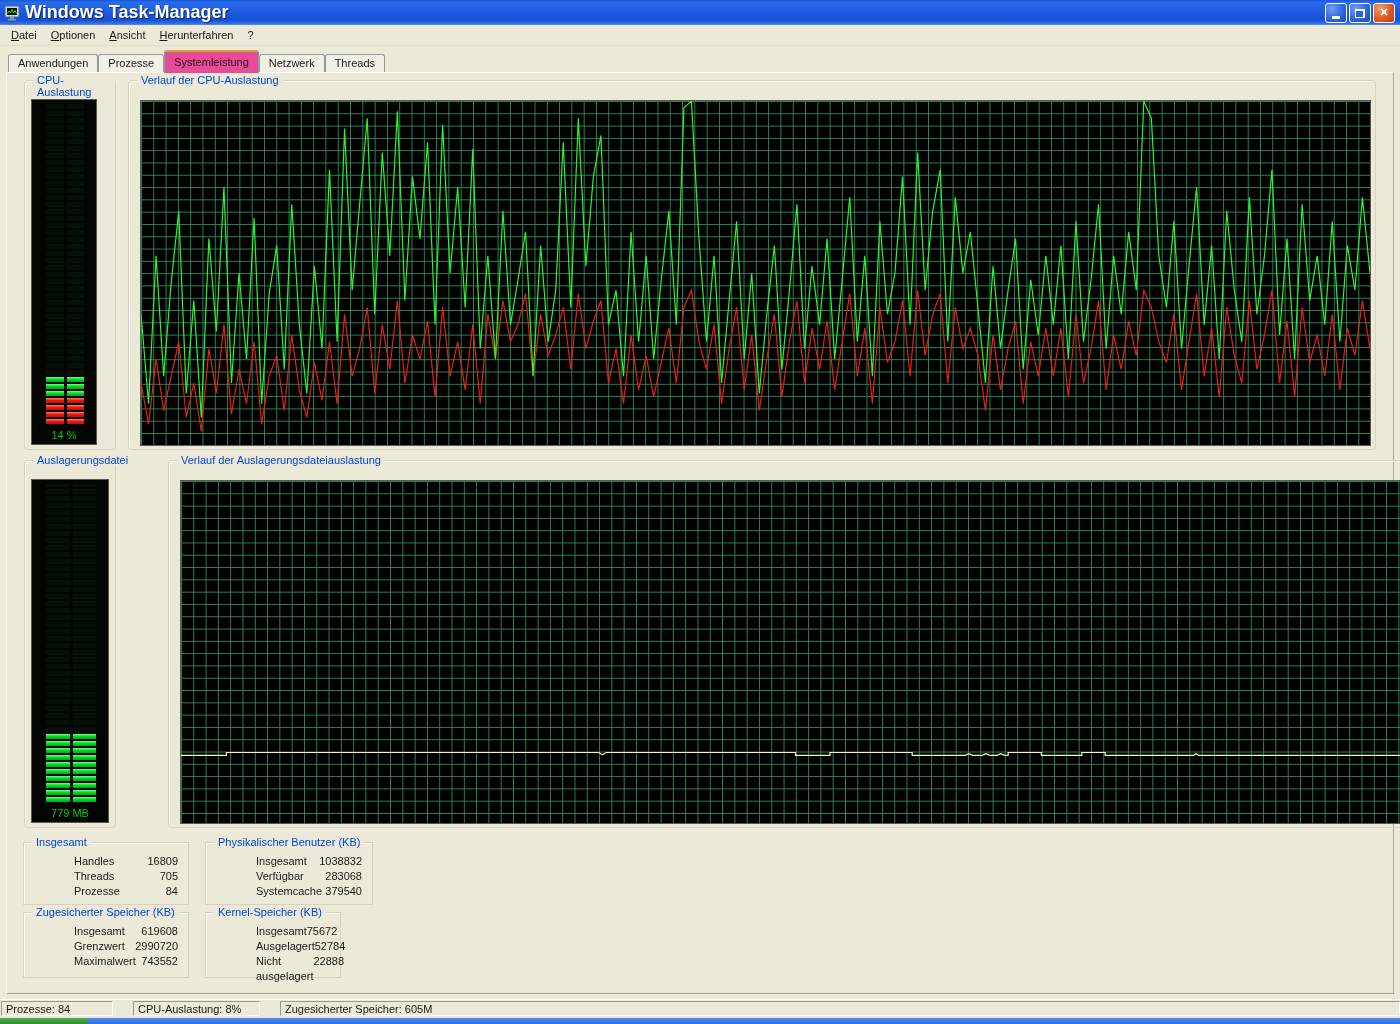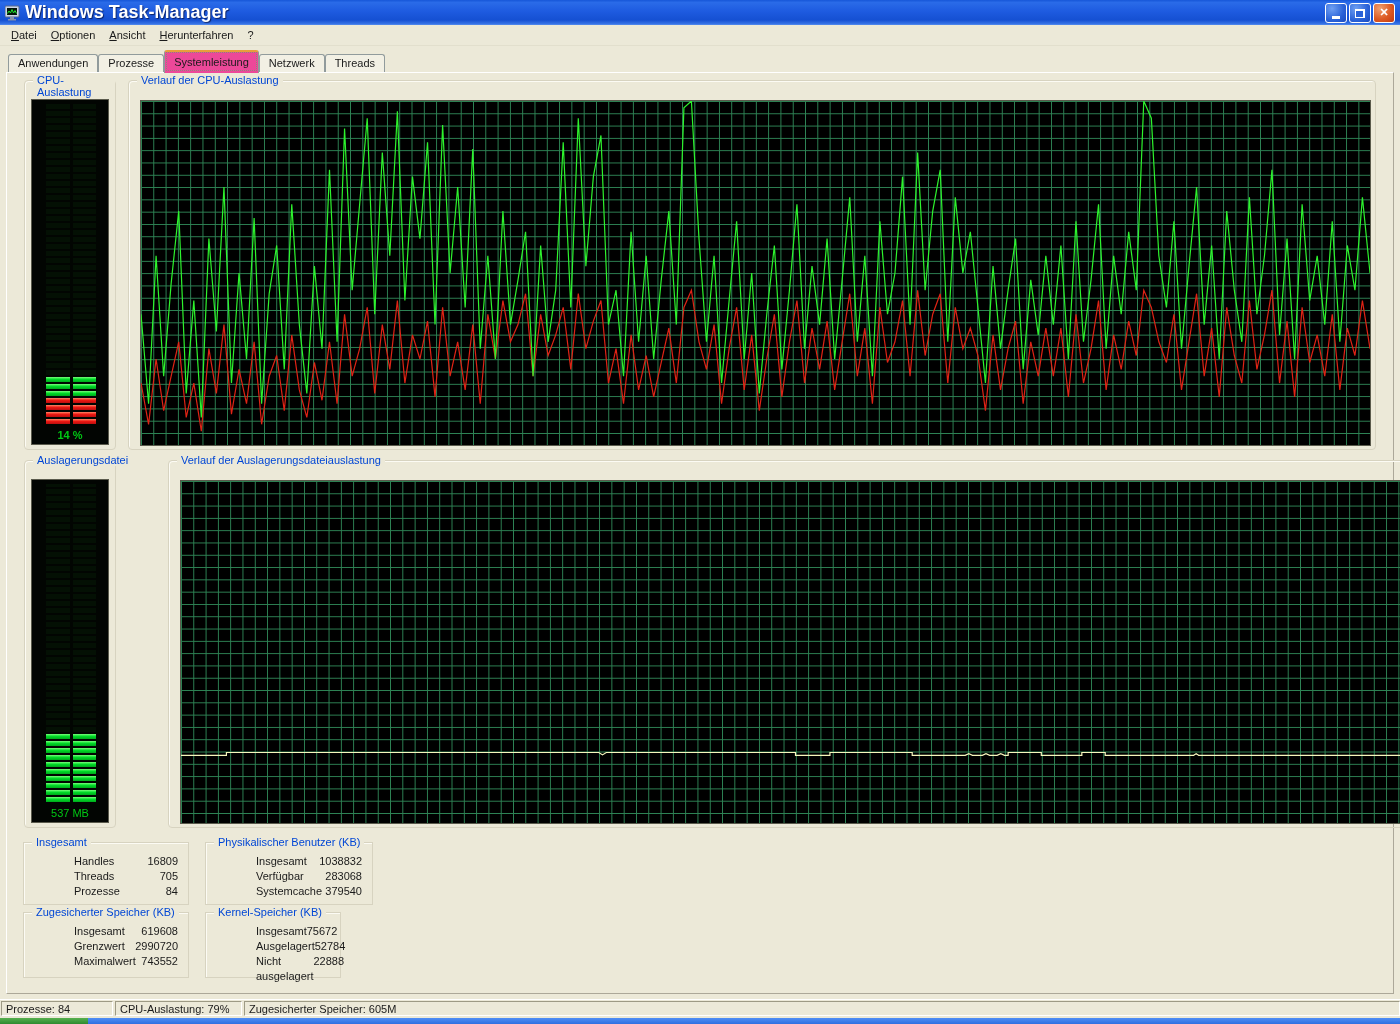--- a/index.html
+++ b/index.html
@@ -64,21 +64,21 @@
   .chart svg { position:absolute; left:0; top:0; width:100%; height:100%; }
 
   
   .statbox { position:absolute; border:1px solid #d7d3c0; border-radius:0; box-shadow:inset 1px 1px 0 #fcfbf4; }
   .statbox .gb-label { position:absolute; left:8px; top:-7px; background:#ece9d8; padding:0 4px; color:#0046d5; }
   .stat-rows { position:absolute; left:10px; right:10px; top:11px; }
   .stat-row { display:flex; justify-content:space-between; height:15px; line-height:15px;margin-left:40px; }
 
   
   .statusbar { position:absolute; left:0; top:999px; width:1400px; height:18px; background:#ece9d8;
-    display:flex; gap:2px; padding:1px 0 1px 1px; border-top:1px solid #fff; }
+    display:flex; gap:20px; padding:1px 0 1px 1px; border-top:1px solid #fff; }
   .status-panel { border:1px solid; border-color:#9d9a84 #ffffff #ffffff #9d9a84; padding:1px 4px; line-height:13px; }
   .sp1 { width:112px; } .sp2 { width:127px; } .sp3 { flex:1; }
 
   
   .taskbar { position:absolute; left:0; top:1018px; width:1400px; height:6px;
     background:linear-gradient(180deg,#4f8ef5,#2f6fe0); }
   .startbtn { position:absolute; left:0; top:0; width:88px; height:6px;
     background:linear-gradient(180deg,#57b04f,#2e8a30); }
 </style>
 </head>
@@ -115,21 +115,21 @@
       <div class="tab">Prozesse</div>
       <div class="tab active">Systemleistung</div>
       <div class="tab">Netzwerk</div>
       <div class="tab">Threads</div>
     </div>
 
   <div class="page"></div>
 
   <div class="groupbox" style="left:24px;top:80px;width:92px;height:370px;">
     <span class="gb-label">CPU-Auslastung</span>
-    <div class="gauge-panel" style="left:6px;top:18px;width:78px;height:346px;font-weight:bold;">
+    <div class="gauge-panel" style="left:6px;top:18px;width:66px;height:346px;">
       <div class="gauge-rows" id="cpu-gauge-rows">
           <div class="led-row">
             <div class="led-cell led-red"></div>
             <div class="led-cell led-red"></div>
           </div>
           <div class="led-row">
             <div class="led-cell led-red"></div>
             <div class="led-cell led-red"></div>
           </div>
           <div class="led-row">
@@ -505,21 +505,21 @@
           </div>
           <div class="led-row">
             <div class="led-cell led-off"></div>
             <div class="led-cell led-off"></div>
           </div>
           <div class="led-row">
             <div class="led-cell led-off"></div>
             <div class="led-cell led-off"></div>
           </div>
         </div>
-      <div class="gauge-value">537 MB</div>
+      <div class="gauge-value">779 MB</div>
     </div>
   </div>
 
   <div class="groupbox" style="left:128px;top:460px;width:1248px;height:368px;margin-left:40px;">
     <span class="gb-label">Verlauf der Auslagerungsdateiauslastung</span>
     <div class="chart" style="left:11px;top:19px;width:1231px;height:344px;">
       <svg id="pf-chart-svg" viewBox="0 0 1231 344" preserveAspectRatio="none">
           <polyline points="0.0,275.9 45.5,275.9 45.5,273.1 418.5,273.1 422.2,275.5 425.9,273.1 615.5,273.1 615.5,275.9 650.0,275.9 650.0,273.1 732.4,273.1 732.4,275.9 785.4,275.9 789.1,274.2 792.8,275.9 802.6,275.9 806.3,274.2 810.0,275.9 817.4,275.9 821.1,274.2 824.8,275.9 828.5,275.9 828.5,273.1 861.7,273.1 861.7,275.9 902.3,275.9 902.3,273.1 925.7,273.1 925.7,275.9 1014.3,275.9 1016.8,274.2 1019.3,275.9 1231.0,275.9" fill="none" stroke="#f6f6bc" stroke-width="1.2"></polyline>
         </svg>
     </div>
@@ -589,21 +589,21 @@
         </div>
         <div class="stat-row">
           <span>Nicht ausgelagert</span>
           <span>22888</span>
         </div>
       </div>
     </div>
 
   <div class="statusbar">
     <div class="status-panel sp1">Prozesse: 84</div>
-    <div class="status-panel sp2">CPU-Auslastung: 79%</div>
+    <div class="status-panel sp2">CPU-Auslastung: 8%</div>
     <div class="status-panel sp3">Zugesicherter Speicher: 605M</div>
   </div>
 
   <div class="taskbar">
     <div class="startbtn"></div>
   </div>
 
 </div>
 
 </body></html>

